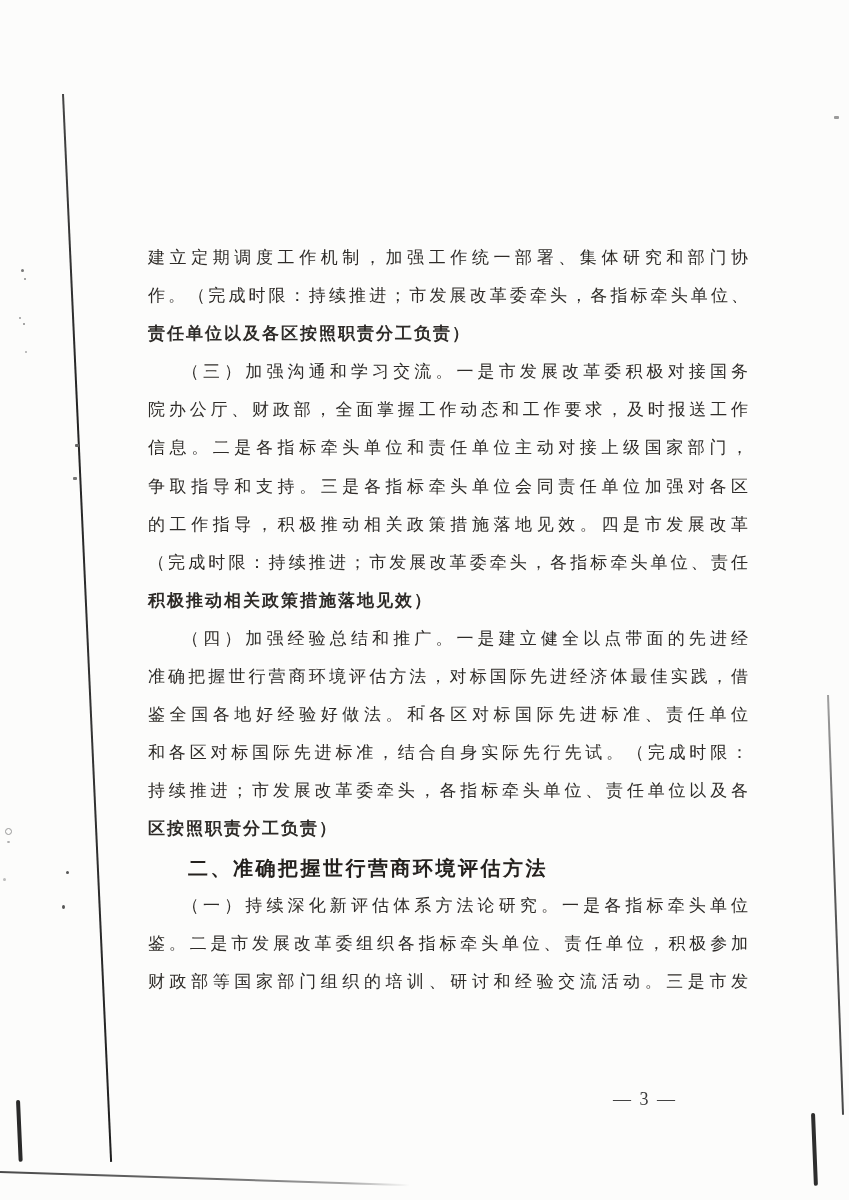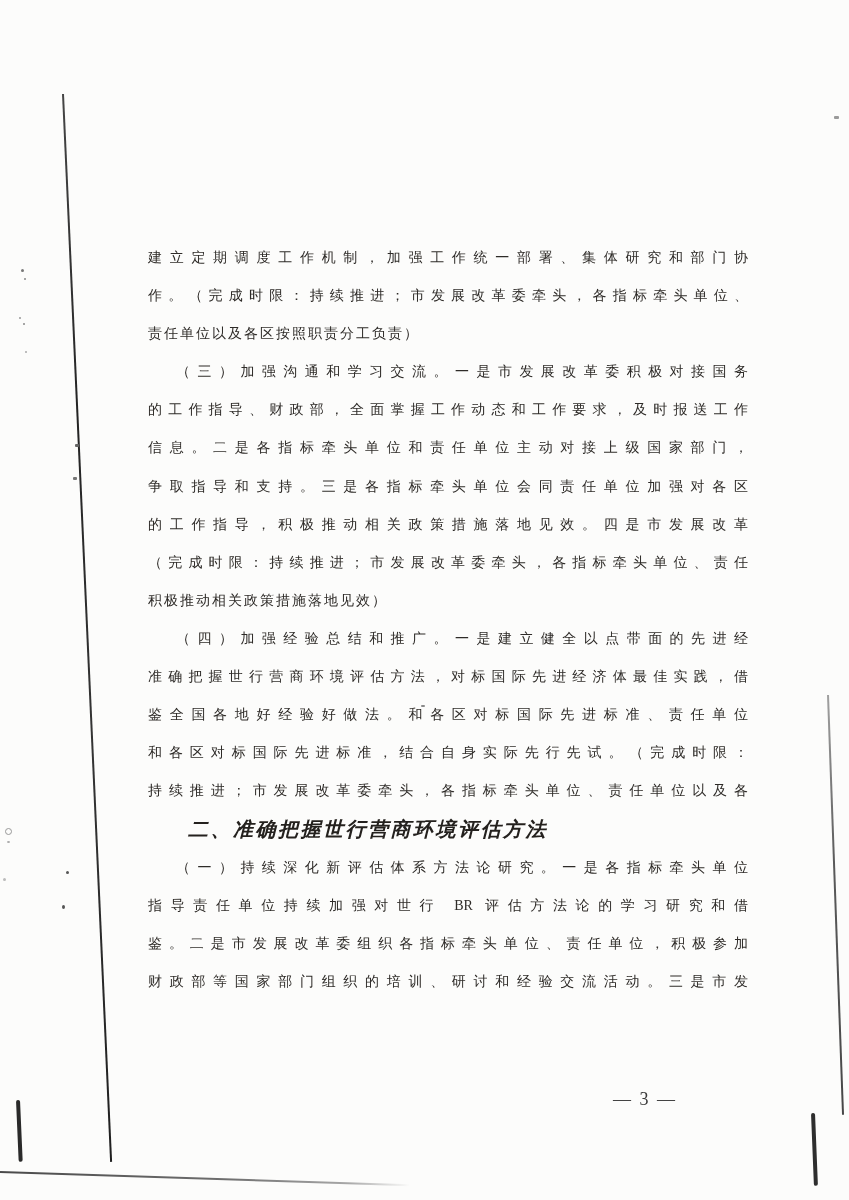--- a/index.html
+++ b/index.html
@@ -9,33 +9,33 @@
     font-family:"Liberation Serif","DejaVu Serif",serif;
   }
   .page{
     position:absolute;left:0;top:0;width:849px;height:1200px;
     background:#fcfcfb;
   }
   .text-block{
     position:absolute;left:148px;top:239px;width:600px;
   }
   .line{
-    height:38.1px;line-height:38.1px;font-size:14px;
+    height:38.1px;line-height:38.1px;font-size:17px;
     color:#2e2b28;
     text-align:justify;
     text-align-last:justify;
     white-space:normal;
   }
   .short{
-    text-align:left;text-align-last:left;letter-spacing:2px;
+    text-align:left;text-align-last:left;letter-spacing:2px;font-weight:bold;
   }
   .heading{
     text-align:left;text-align-last:left;
     font-family:"Liberation Sans","DejaVu Sans",sans-serif;
-    font-weight:bold;font-size:20px;letter-spacing:2.5px;color:#24211e;font-style:italic;
+    font-weight:bold;font-size:20px;letter-spacing:2.5px;color:#24211e;
   }
   .indent{ text-indent:2em; }
 
   .page-number{
     position:absolute;left:613px;top:1087px;width:90px;height:24px;
     font-size:18px;line-height:24px;letter-spacing:2px;color:#3a3a3a;
     font-family:"Liberation Serif","DejaVu Serif",serif;
   }
 
   
@@ -83,34 +83,34 @@
 </head>
 <body>
 
 <div class="page">
 
   <div class="text-block">
     <div class="line">建立定期调度工作机制，加强工作统一部署、集体研究和部门协</div>
     <div class="line">作。（完成时限：持续推进；市发展改革委牵头，各指标牵头单位、</div>
     <div class="line short">责任单位以及各区按照职责分工负责）</div>
     <div class="line indent">（三）加强沟通和学习交流。一是市发展改革委积极对接国务</div>
-    <div class="line">的工作指导、财政部，全面掌握工作动态和工作要求，及时报送工作</div>
+    <div class="line">院办公厅、财政部，全面掌握工作动态和工作要求，及时报送工作</div>
     <div class="line">信息。二是各指标牵头单位和责任单位主动对接上级国家部门，</div>
     <div class="line">争取指导和支持。三是各指标牵头单位会同责任单位加强对各区</div>
     <div class="line">的工作指导，积极推动相关政策措施落地见效。四是市发展改革</div>
     <div class="line">（完成时限：持续推进；市发展改革委牵头，各指标牵头单位、责任</div>
     <div class="line short">积极推动相关政策措施落地见效）</div>
     <div class="line indent">（四）加强经验总结和推广。一是建立健全以点带面的先进经</div>
     <div class="line">准确把握世行营商环境评估方法，对标国际先进经济体最佳实践，借</div>
     <div class="line">鉴全国各地好经验好做法。和各区对标国际先进标准、责任单位</div>
     <div class="line">和各区对标国际先进标准，结合自身实际先行先试。（完成时限：</div>
     <div class="line">持续推进；市发展改革委牵头，各指标牵头单位、责任单位以及各</div>
+    <div class="line short">区按照职责分工负责）</div>
     <div class="line heading indent">二、准确把握世行营商环境评估方法</div>
     <div class="line indent">（一）持续深化新评估体系方法论研究。一是各指标牵头单位</div>
-    <div class="line">指导责任单位持续加强对世行 BR 评估方法论的学习研究和借</div>
     <div class="line">鉴。二是市发展改革委组织各指标牵头单位、责任单位，积极参加</div>
     <div class="line">财政部等国家部门组织的培训、研讨和经验交流活动。三是市发</div>
   </div>
 
   <div class="page-number">— 3 —</div>
 
   <div class="edge-left"></div>
   <div class="edge-left-thick"></div>
   <div class="edge-right"></div>
   <div class="edge-right-thick"></div>

